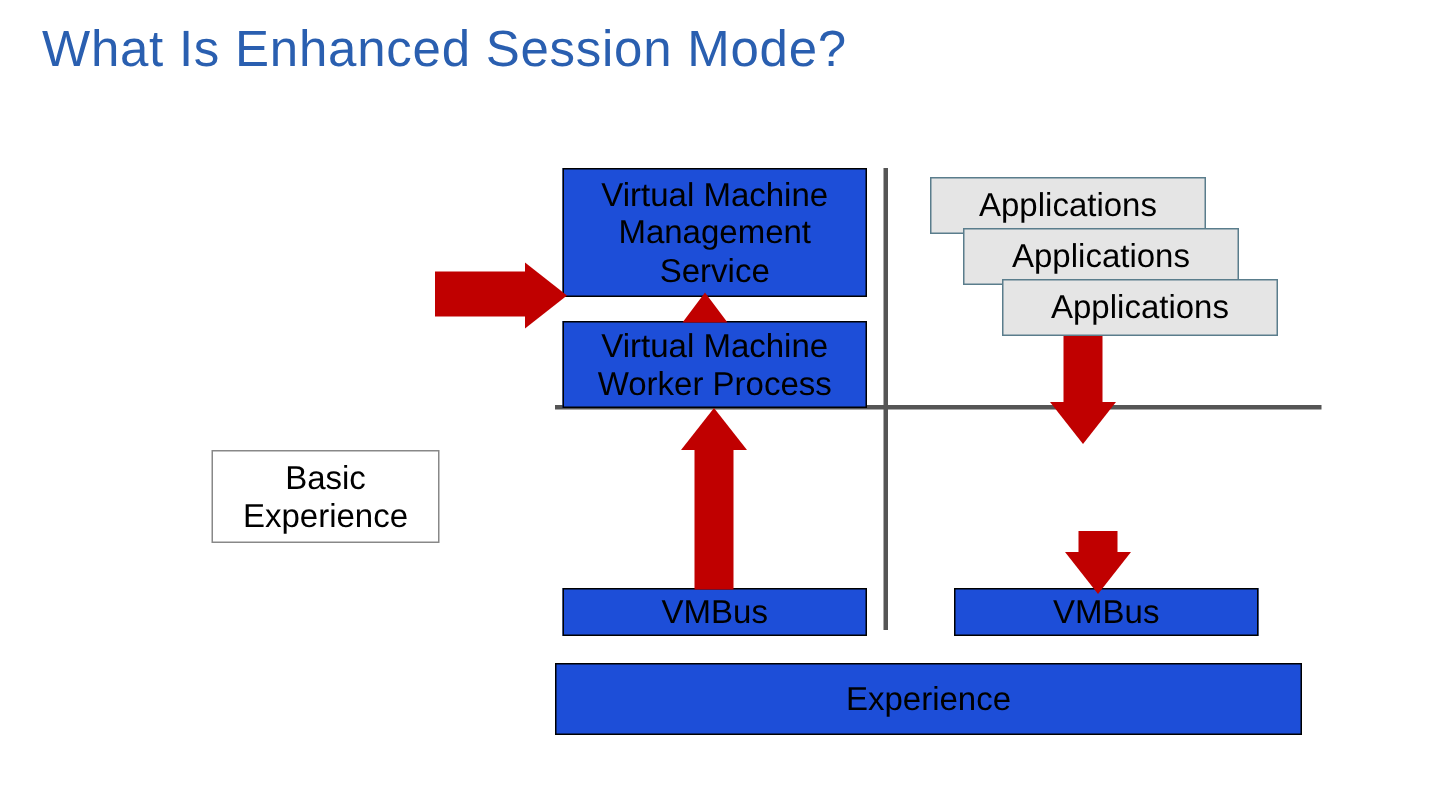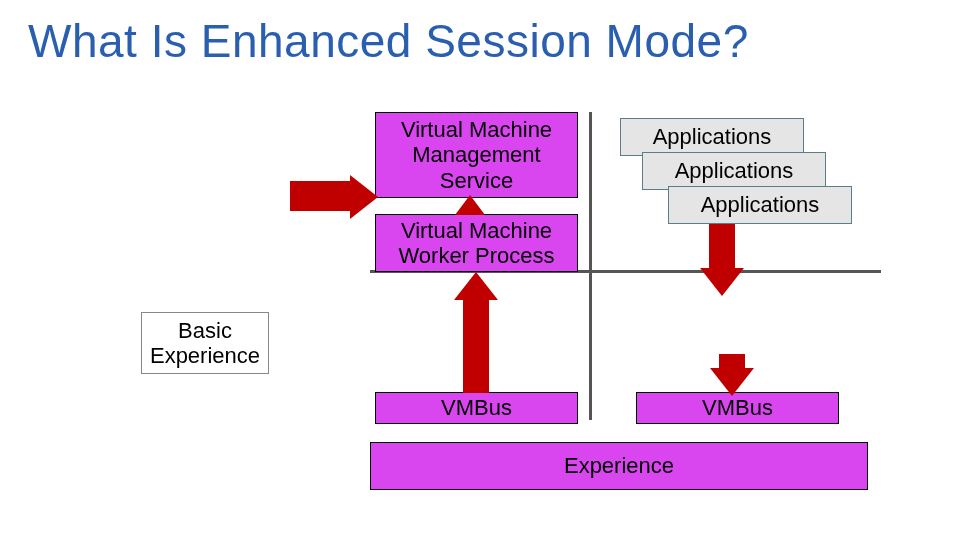--- a/index.html
+++ b/index.html
@@ -1,21 +1,21 @@
 <!DOCTYPE html>
 <html><head>
 <meta charset="utf-8">
 <style>
   * { box-sizing: border-box; margin: 0; padding: 0; }
   html, body { width: 960px; height: 540px; font-family: "Segoe UI Light", "Segoe UI", Arial, sans-serif; background: #fff; }
   .stage { position: relative; width: 960px; height: 540px; }
-  .title { position: absolute; left: 28px; top: 14px; font-size: 46px; font-weight: 300; color: #2a5fb0; letter-spacing: .5px; }
+  .title { position: absolute; left: 28px; top: 14px; font-size: 34px; font-weight: 300; color: #2a5fb0; letter-spacing: .5px; }
   .box { position: absolute; display: flex; align-items: center; justify-content: center; text-align: center; font-size: 22px; line-height: 1.15; color: #000; background: #fff; }
   .plain { border: 1px solid #888; }
-  .teal  { background: #d946ef; border: 1px solid #000; }
+  .teal  { background: #1d4ed8; border: 1px solid #000; }
   .tealL { background: #e5e5e5; border: 1px solid #5a7d8c; }
   .arrow { position: absolute; }
   .arrow .shaft { position: absolute; background: #c00000; }
   .arrow .head  { position: absolute; width: 0; height: 0; }
   
   .arrow.right .shaft { height: 26px; }
   .arrow.right .head  { border-top: 22px solid transparent; border-bottom: 22px solid transparent; border-left: 28px solid #c00000; }
   
   .arrow.up .shaft { width: 26px; }
   .arrow.up .head { border-left: 22px solid transparent; border-right: 22px solid transparent; border-bottom: 28px solid #c00000; }
@@ -26,21 +26,21 @@
 </style>
 </head>
 <body>
 
 <div class="stage">
   <div class="title">What Is Enhanced Session Mode?</div>
 
   <div class="divider" style="left:370px; top:270px; width:511px; height:3px;"></div>
   <div class="divider" style="left:589px; top:112px; width:3px; height:308px;"></div>
 
-  <div class="box plain" style="left:141px; top:312px; width:128px; height:62px; white-space:pre-line;">Basic
+  <div class="box plain" style="left:141px; top:300px; width:152px; height:62px; white-space:pre-line;">Basic
 Experience</div>
 
   <div class="box teal" style="left:375px; top:112px; width:203px; height:86px; white-space:pre-line;">Virtual Machine
 Management
 Service</div>
   <div class="box teal" style="left:375px; top:214px; width:203px; height:58px; white-space:pre-line;">Virtual Machine
 Worker Process</div>
   <div class="box teal" style="left:375px; top:392px; width:203px; height:32px;">VMBus</div>
 
   <div class="box tealL" style="left:620px; top:118px; width:184px; height:38px;">Applications</div>

